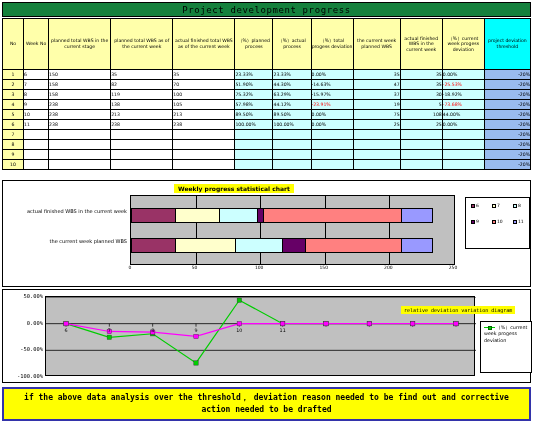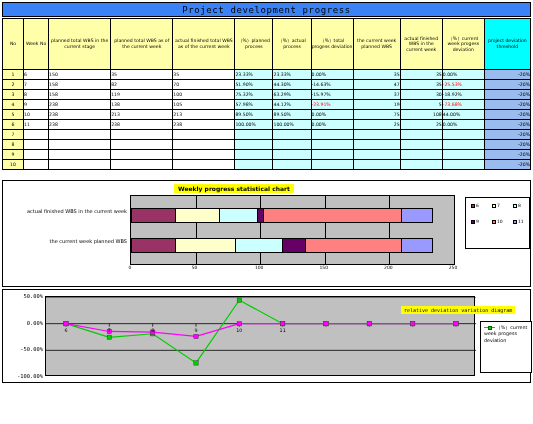--- a/index.html
+++ b/index.html
@@ -9,21 +9,21 @@
     font-family:"DejaVu Sans","Liberation Sans",sans-serif;
     font-size:5px;
     color:#000;
     overflow:hidden;
   }
   .sheet{position:relative;width:533px;height:424px;box-sizing:border-box;}
 
   
   .title-bar{
     position:absolute;left:2px;top:2px;width:529px;height:15px;
-    background:#3b82f6;border:1px solid #000;box-sizing:border-box;
+    background:#15803d;border:1px solid #000;box-sizing:border-box;
     display:flex;align-items:center;justify-content:center;
     font-family:"DejaVu Sans Mono","Liberation Mono",monospace;
     font-size:9px;letter-spacing:.6px;color:#000;
   }
 
   
   .tbl-wrap{position:absolute;left:2px;top:18px;width:529px;}
   table.grid{border-collapse:collapse;table-layout:fixed;width:529px;}
   table.grid td,table.grid th{
     border:1px solid #000;padding:0;margin:0;
@@ -425,14 +425,15 @@
         <div class="lc-xlabel" style="left: 106.667px; top: 30.6667px;">8</div>
         <div class="lc-xlabel" style="left: 150px; top: 30.6667px;">9</div>
         <div class="lc-xlabel" style="left: 193.333px; top: 30.6667px;">10</div>
         <div class="lc-xlabel" style="left: 236.667px; top: 30.6667px;">11</div>
       </div>
     <div class="lc-legend">
       <span class="lgline"></span><span>（%）current week progess deviation</span>
     </div>
   </div>
 
+  <div class="note">if the above data analysis over the threshold， deviation reason needed to be find out and corrective action needed to be drafted</div>
 
 </div>
 
 </body></html>

